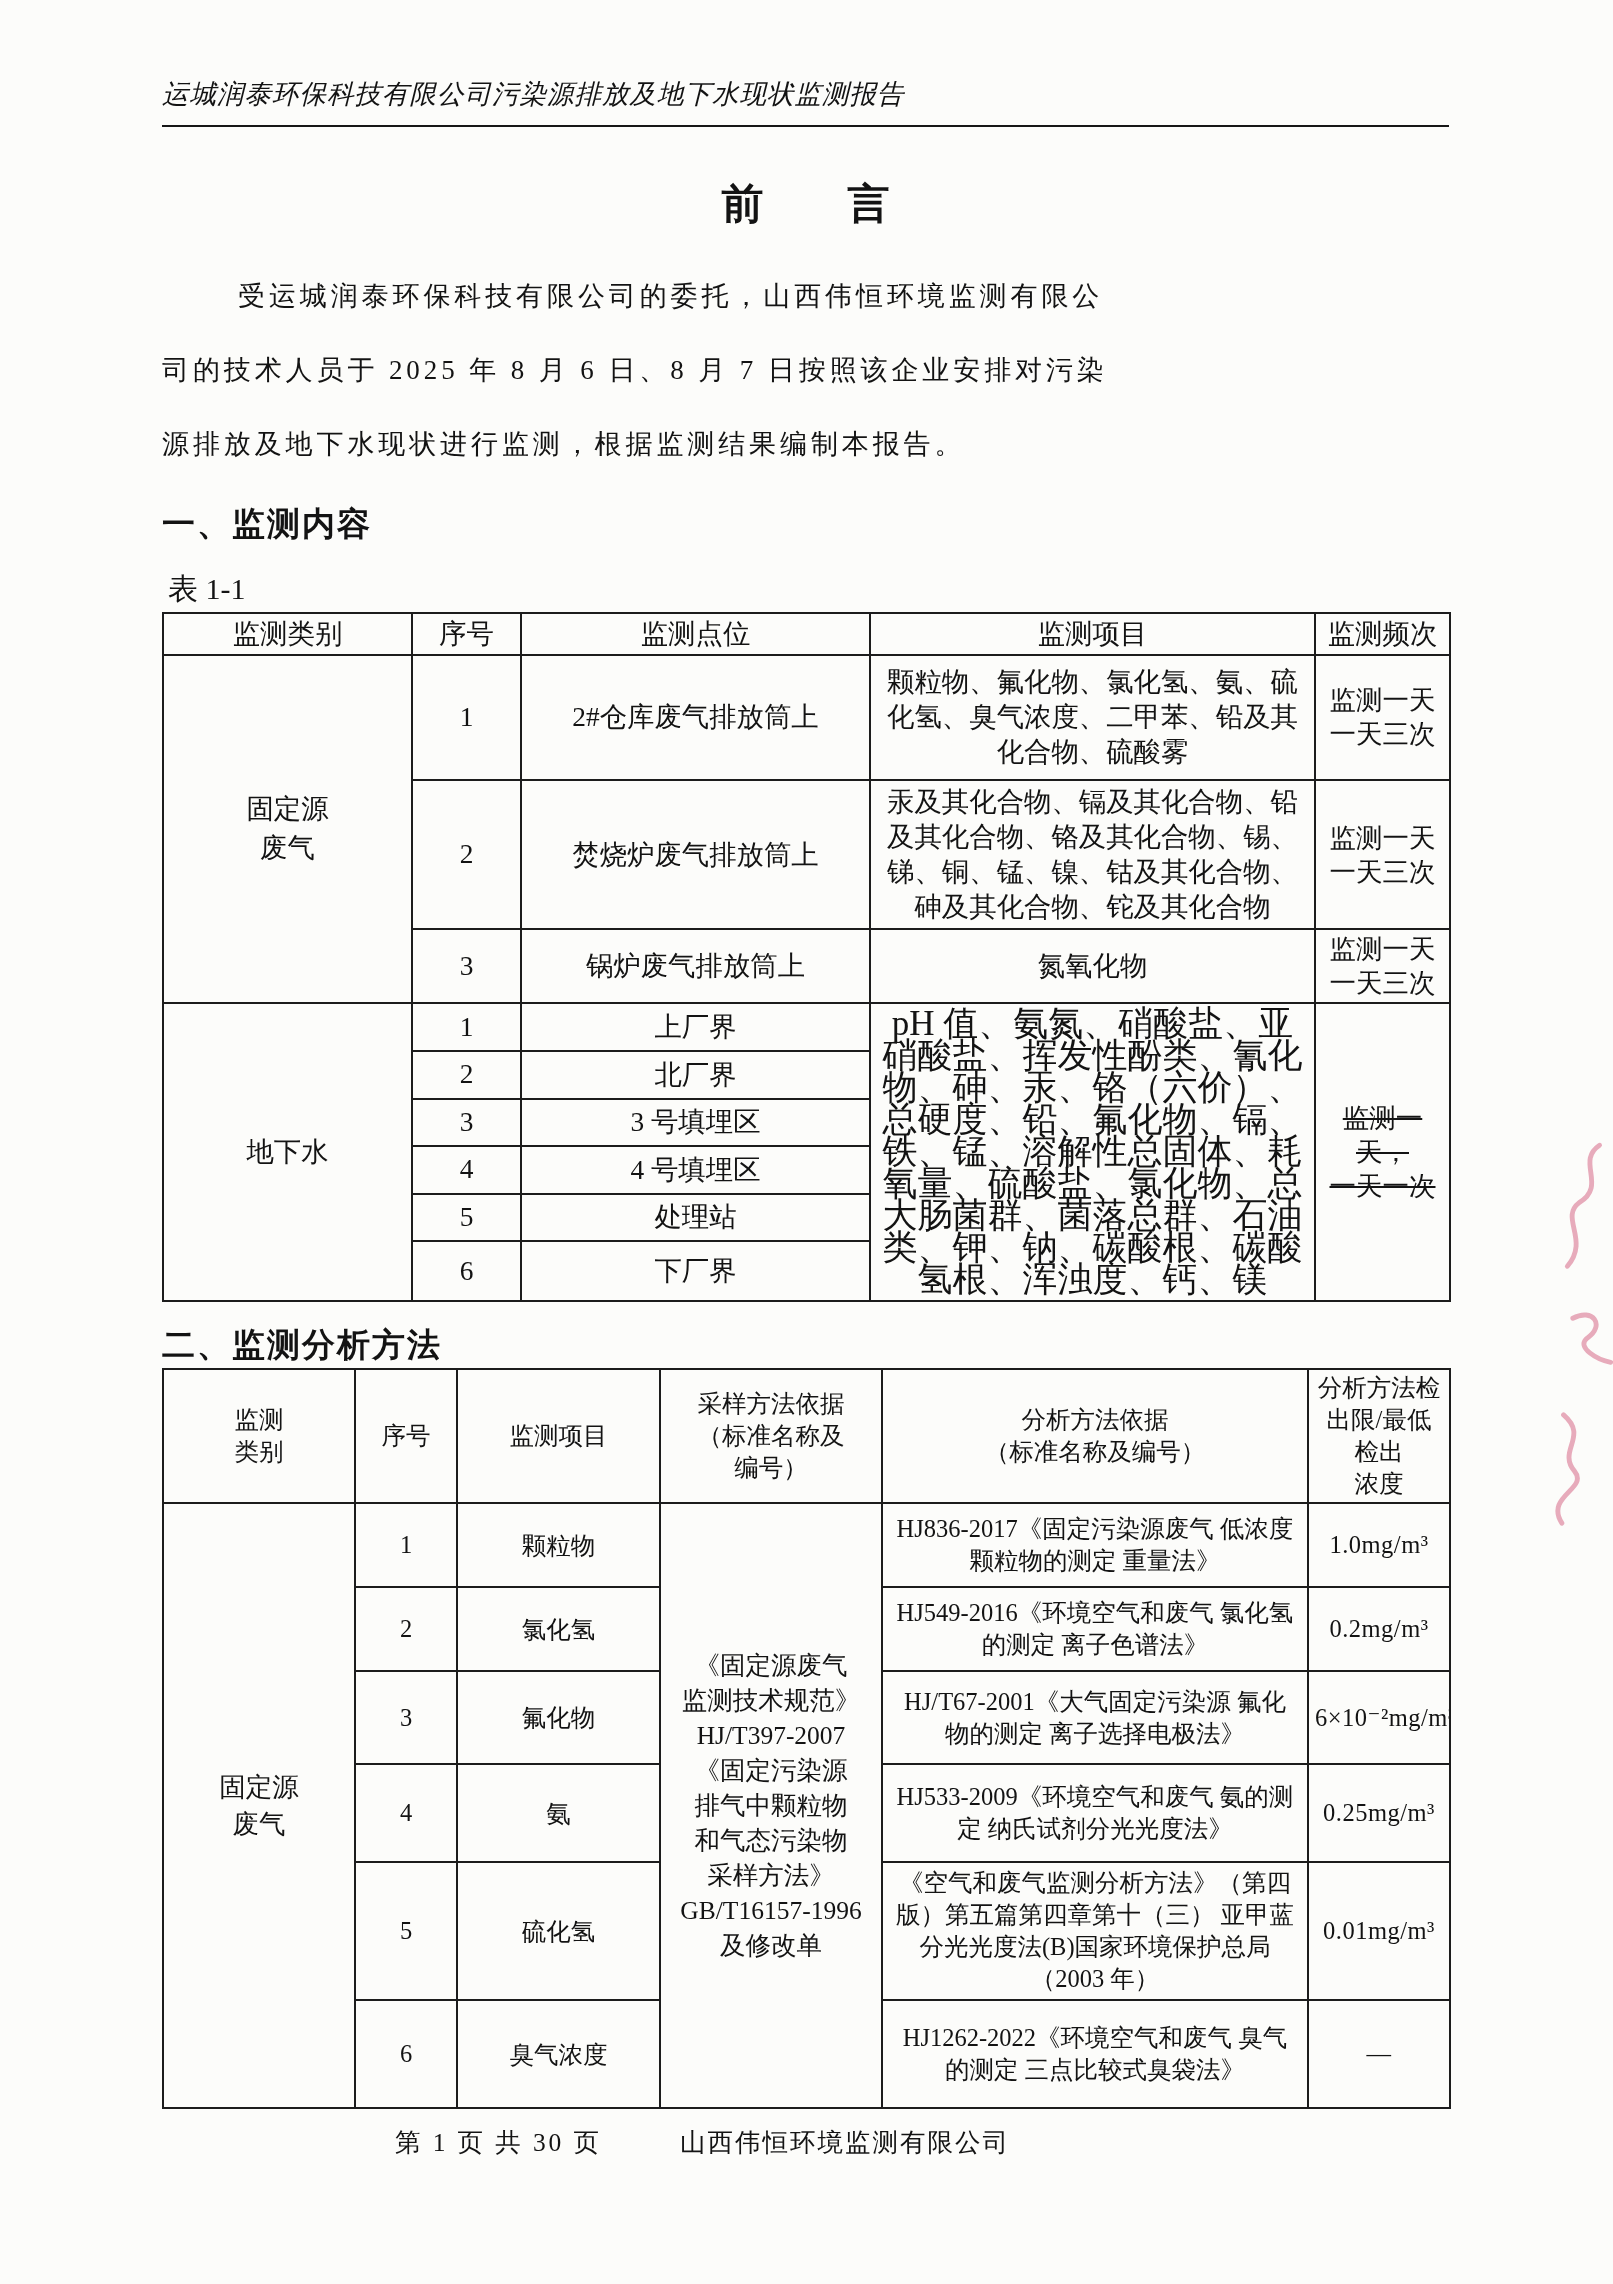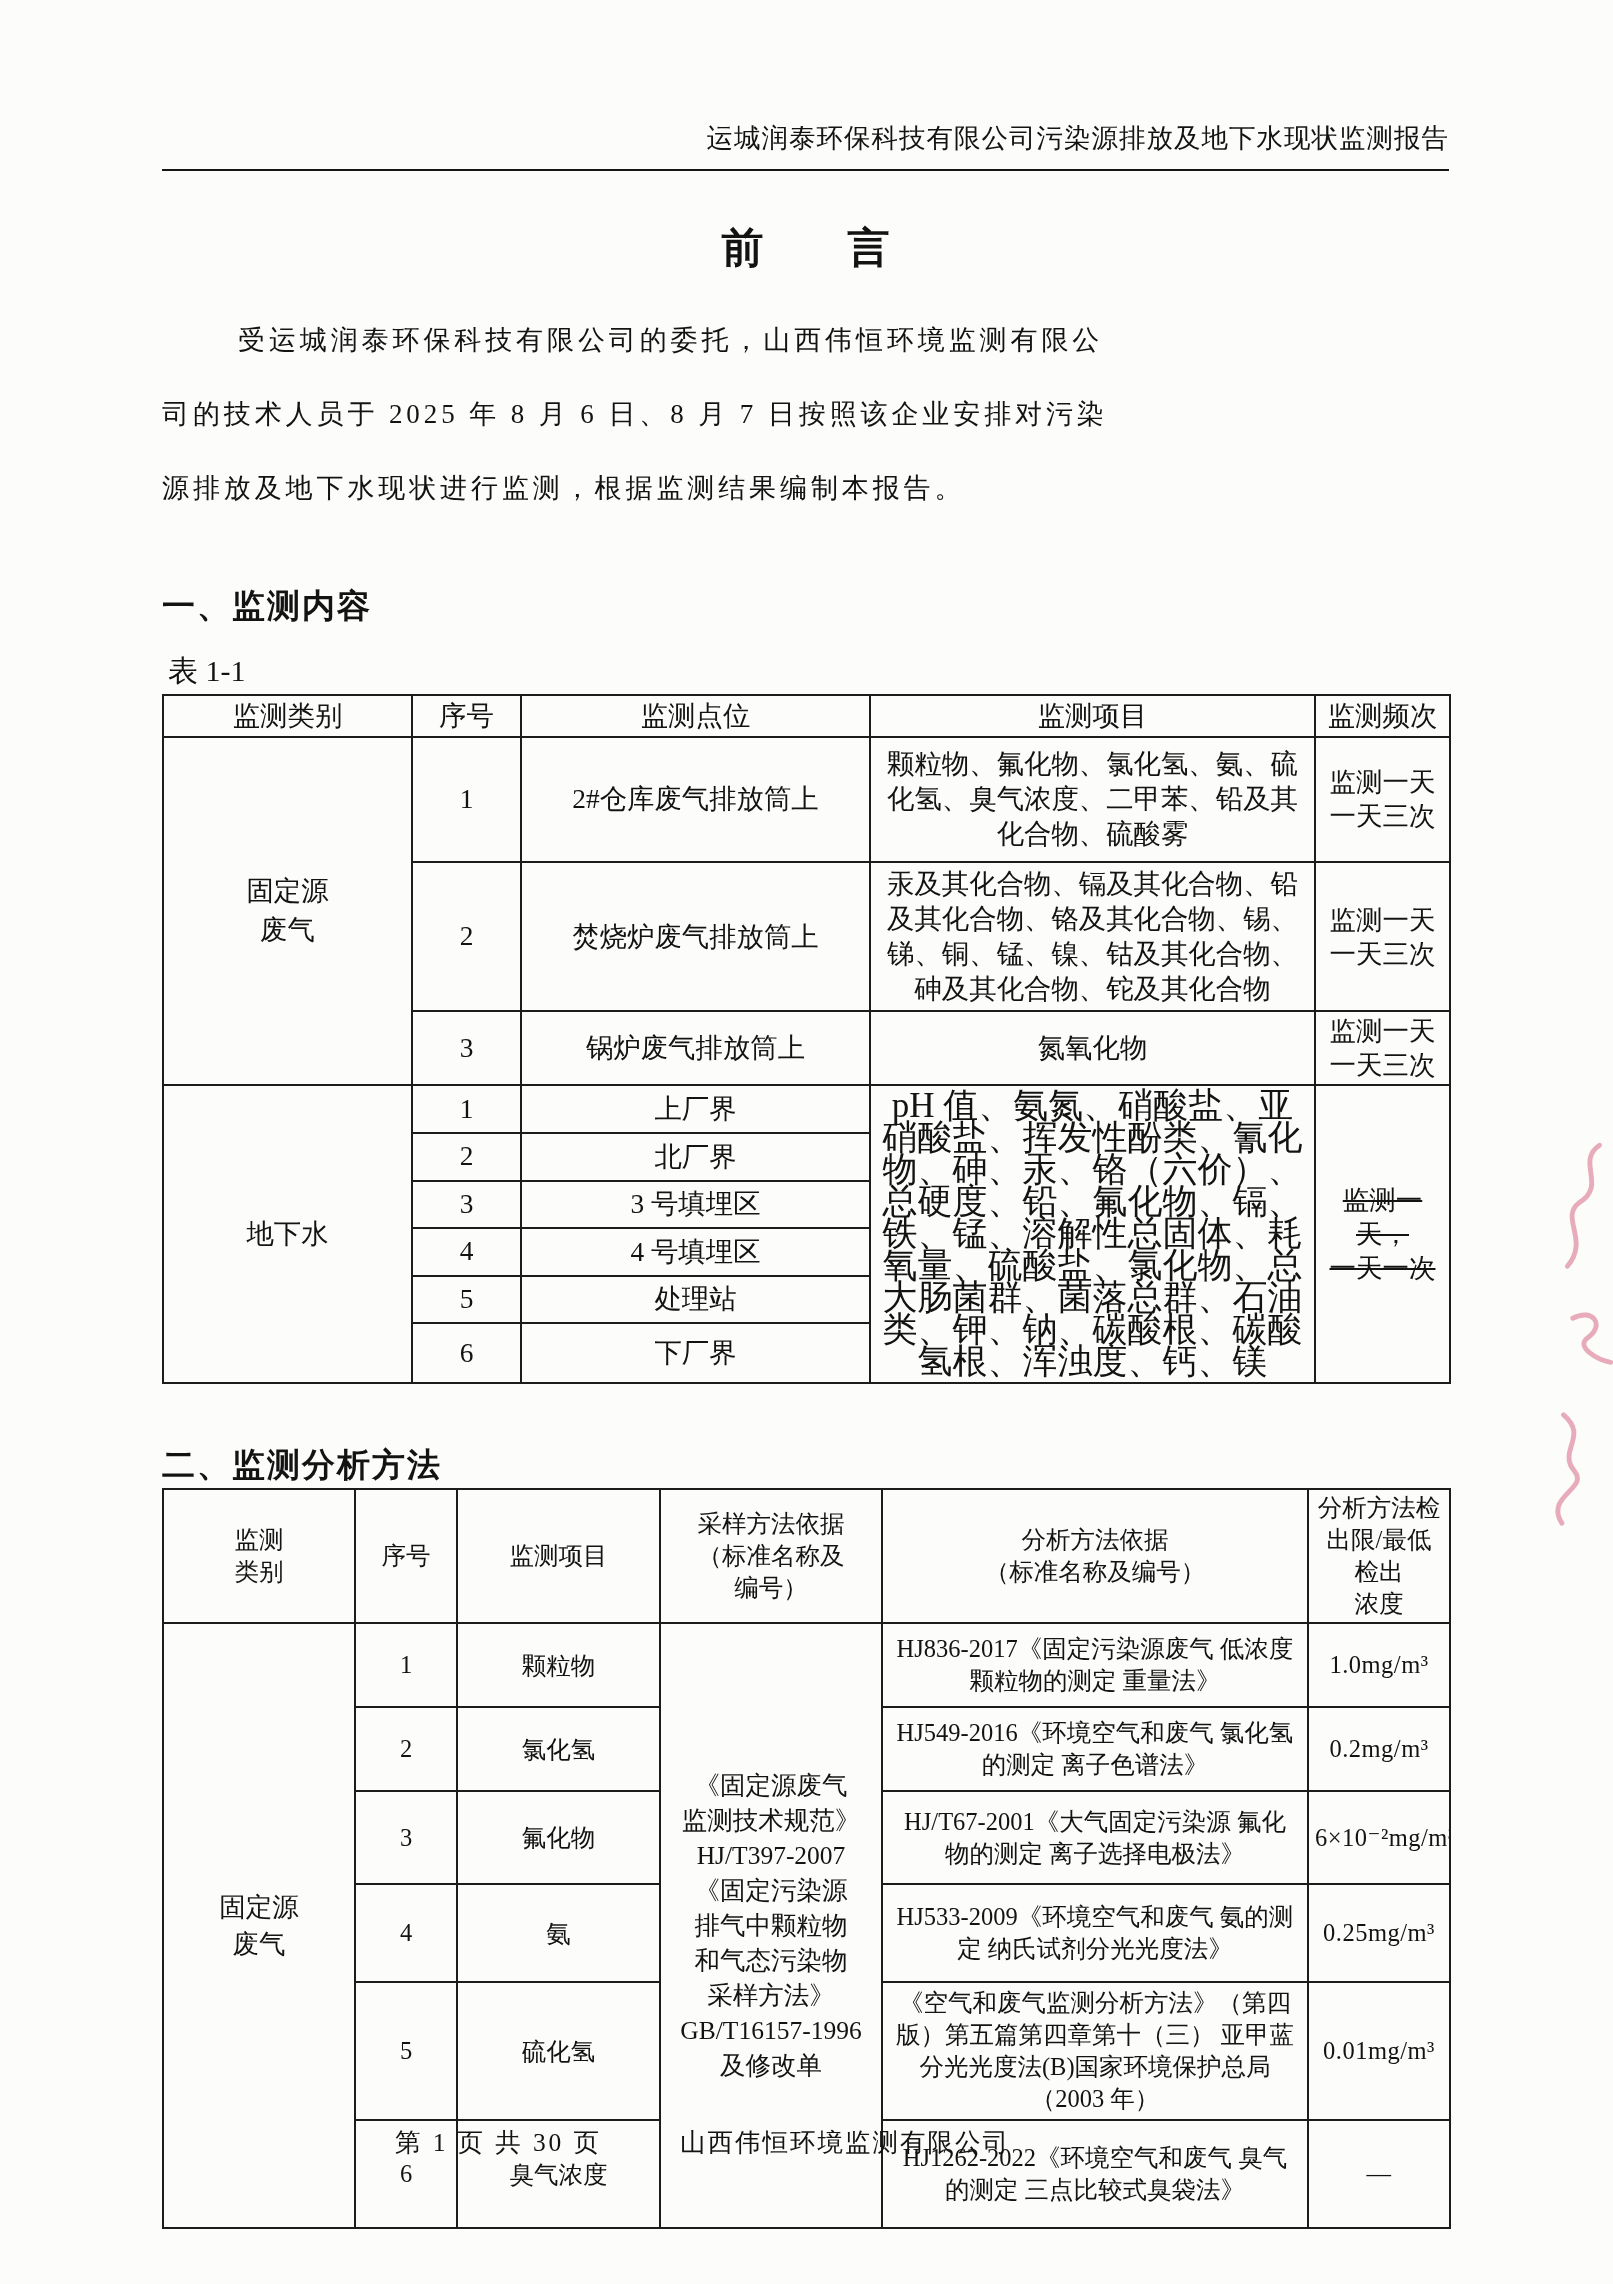--- a/index.html
+++ b/index.html
@@ -7,44 +7,45 @@
     position:relative;
     width:1613px;height:2285px;
     background:#fcfcfa;
     font-family:"Liberation Serif","DejaVu Serif",serif;
     color:#131313;
     overflow:hidden;
   }
   .content{position:absolute;left:162px;top:0;width:1287px;}
 
   .doc-header{
-    margin-top:120px;
-    text-align:right;
+    margin-top:76px;
+    text-align:left;
     font-size:26.5px;
     letter-spacing:1px;
     padding-bottom:12.7px;
     border-bottom:2.9px solid #161616;
+    font-style:italic;
   }
   .preface-title{
     margin-top:49px;
     text-align:center;
     font-size:42px;
     font-weight:bold;
   }
   .preface-para{
     margin-top:27.4px;
     font-size:27px;
     line-height:74px;
     letter-spacing:3.9px;
     text-indent:76px;
     white-space:pre-line;
     text-align:left;
   }
   .sec-heading{
-    margin-top:59px;
+    margin-top:21px;
     font-family:"Liberation Sans","DejaVu Sans",sans-serif;
     font-size:33px;
     font-weight:bold;
     letter-spacing:2px;
   }
   .caption-row{position:relative;margin-top:17.6px;height:47px;}
   .tbl-label{position:absolute;left:5.9px;top:3.9px;font-size:30px;}
   .tbl-caption{position:absolute;left:0;top:3.9px;width:1157px;text-align:center;font-size:30px;letter-spacing:2px;}
 
   table{border-collapse:collapse;table-layout:fixed;width:1287px;border:2.9px solid #141414;}

